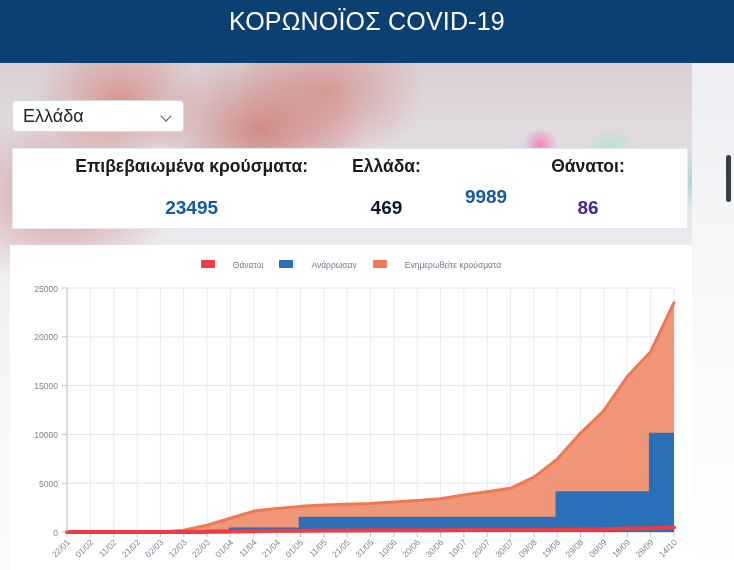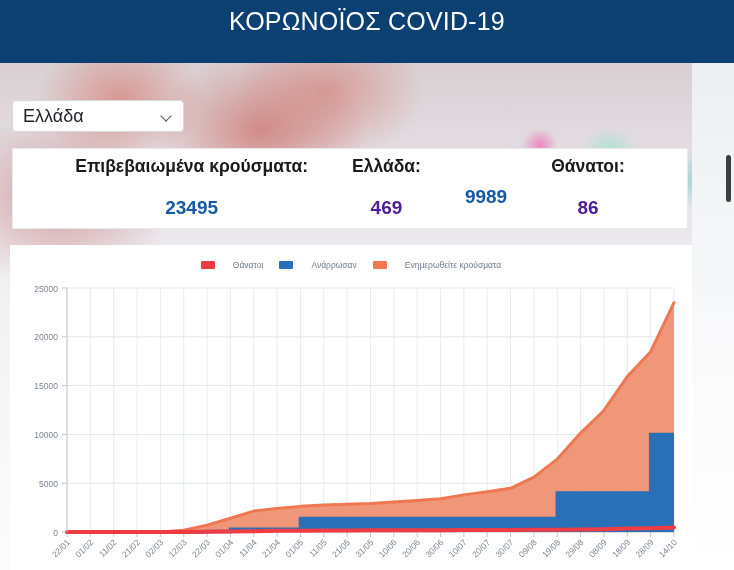--- a/index.html
+++ b/index.html
@@ -151,21 +151,20 @@
     position: absolute;
     left: 0; top: 15px;
     width: 682px;
     display: flex;
     justify-content: center;
     align-items: center;
     gap: 16px;
   }
   #chart-legend .lg-item {
     display: flex;
-    align-items: center;
     gap: 18px;
   }
   #chart-legend .sw {
     width: 14px; height: 8px;
     border-radius: 1px;
     display: block;
   }
   #chart-legend .lg-label {
     font-size: 8.5px;
     color: #6c7a8c;
@@ -212,21 +211,21 @@
   <span class="chev"></span>
 </div>
 
 <div id="stats-card">
   <div class="stat">
     <div class="label">Επιβεβαιωμένα κρούσματα:</div>
     <div class="value" style="color: rgb(20, 88, 168);">23495</div>
   </div>
   <div class="stat">
     <div class="label">Ελλάδα:</div>
-    <div class="value" style="color: #4c1d95; text-align: center;">469</div>
+    <div class="value" style="color: #0f172a; text-align: center;">469</div>
   </div>
   <div class="stat">
     <div class="value" style="color: rgb(20, 88, 168); text-align: center;">9989</div>
   </div>
   <div class="stat">
     <div class="label">Θάνατοι:</div>
     <div class="value" style="color: #4c1d95;">86</div>
   </div>
 </div>
 

